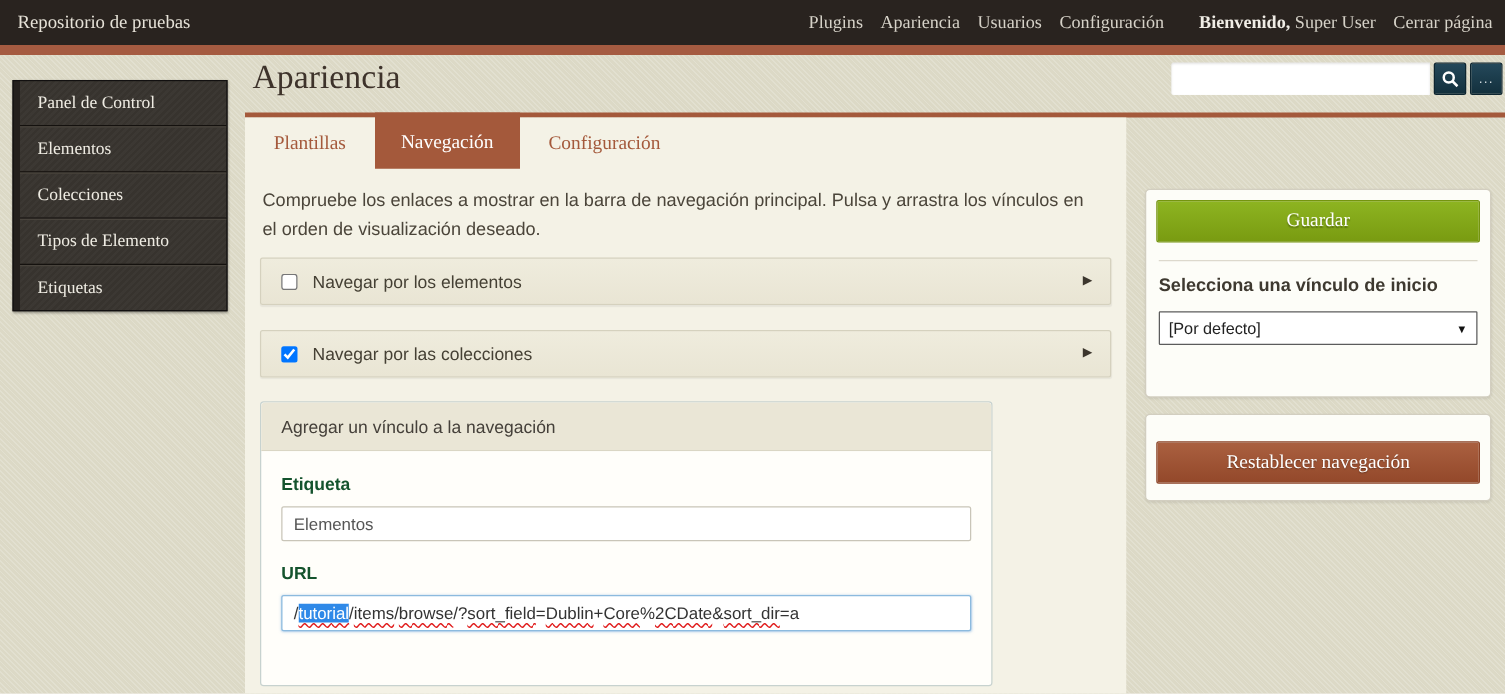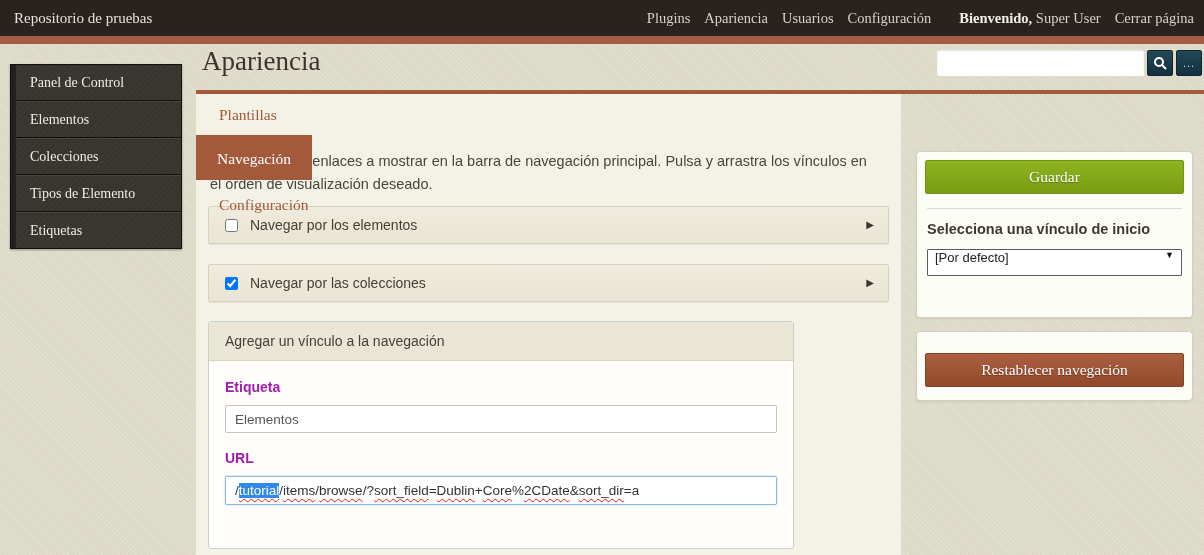--- a/index.html
+++ b/index.html
@@ -33,41 +33,41 @@
     box-sizing:border-box;border-radius:2px 0 0 2px;padding:0 8px;font-size:13px;color:#333;outline:none;
     box-shadow:inset 0 1px 2px rgba(0,0,0,.12);}
   .sq-btn{position:absolute;top:50px;width:26px;height:26px;border:1px solid #0d2530;border-radius:2px;
     background:linear-gradient(#24485a,#13303d);color:#fff;display:flex;align-items:center;justify-content:center;cursor:pointer;box-sizing:border-box;}
   .sq-btn.search{left:1147px;}
   .sq-btn.more{left:1176px;font-size:11px;letter-spacing:1px;color:#cfd8dc;}
 
   
   .tabline{position:absolute;left:196px;top:90px;width:1008px;height:4px;background:#a4593b;}
   .main-panel{position:absolute;left:196px;top:94px;width:705px;height:461px;background:#f4f2e6;}
-  .tabs{position:absolute;left:196px;top:90px;display:flex;align-items:flex-start;z-index:3;flex-direction:column;}
+  .tabs{position:absolute;left:196px;top:90px;display:flex;align-items:flex-start;z-index:3;}
   .tab{height:41px;line-height:41px;margin-top:4px;padding:0 23px;font-size:15.5px;color:#a4593b;cursor:pointer;}
   .tab.active{height:45px;line-height:47px;margin-top:0;background:#a4593b;color:#fff;padding:0 21px;}
 
   .descr{position:absolute;left:210px;top:150px;width:672px;font-size:14.5px;line-height:1.58;color:#4b453a;}
 
   
   .nav-row{position:absolute;left:208px;width:681px;height:38px;box-sizing:border-box;
     background:linear-gradient(#efecdd,#e9e5d4);border:1px solid #d5d1be;border-radius:2px;
     display:flex;align-items:center;padding:0 14px;cursor:grab;box-shadow:0 1px 1px rgba(0,0,0,.06);}
   .nav-row input[type=checkbox]{margin:0 12px 0 2px;width:13px;height:13px;}
   .nav-row .row-label{font-size:14px;color:#454034;flex:1;}
   .row-arrow{color:#3c362d;font-size:10px;line-height:1;}
 
   
   .add-panel{position:absolute;left:208px;top:321px;width:586px;height:228px;box-sizing:border-box;
     background:#fffefa;border:1px solid #c7d2cf;border-radius:3px;}
   .add-panel-header{height:38px;line-height:38px;background:#eae6d6;border-bottom:1px solid #dad6c4;
     border-radius:3px 3px 0 0;padding-left:16px;font-size:14px;color:#45403a;}
   .add-panel-body{padding:10px 16px 0 16px;}
-  .field-label{font-size:14px;font-weight:bold;color:#a21caf;margin:8px 0 10px 0;}
+  .field-label{font-size:14px;font-weight:bold;color:#14532d;margin:8px 0 10px 0;}
   .text-input{width:100%;box-sizing:border-box;height:28px;border:1px solid #c9c5b8;background:#fff;
     border-radius:2px;padding:0 9px;font-size:13.5px;color:#555;outline:none;}
   .url-box{width:100%;box-sizing:border-box;height:29px;border:1px solid #8cbade;border-radius:2px;background:#fff;
     display:flex;align-items:center;padding:0 9px;font-size:13.5px;color:#333;white-space:pre;overflow:hidden;
     box-shadow:0 0 2px rgba(100,160,220,.5);cursor:text;}
   .url-box .sp{text-decoration:underline;text-decoration-style:wavy;text-decoration-color:#e01b1b;
     text-decoration-thickness:1px;text-underline-offset:3px;}
   .url-box .sel{background:#2f89e8;color:#fff;}
   .add-btn{margin-top:12px;height:31px;padding:0 14px;border:1px solid #0c2230;border-radius:3px;cursor:pointer;
     background:linear-gradient(#274c5e,#12303e);color:#fff;font-size:13.5px;font-family:"Liberation Sans","DejaVu Sans",sans-serif;
@@ -76,21 +76,21 @@
   
   .card{position:absolute;left:916px;width:277px;box-sizing:border-box;background:#fdfdf8;
     border:1px solid #d2cec0;border-radius:4px;box-shadow:0 1px 2px rgba(0,0,0,.08);}
   .card1{top:151px;height:167px;padding:8px;}
   .card2{top:331px;height:70px;padding:21px 8px 13px 8px;}
   .save-btn{width:100%;height:34px;border:1px solid #74940f;border-radius:2px;cursor:pointer;color:#fff;
     background:linear-gradient(#8db421,#799b11);font-size:15.5px;text-shadow:0 1px 1px rgba(0,0,0,.3);}
   .card-divider{border:none;border-top:1px solid #ddd9cd;margin:14px 2px 12px 2px;}
   .aside-label{font-size:14.5px;font-weight:bold;color:#3e3930;margin:0 2px 12px 2px;}
   .select-box{margin:0 2px;height:25px;border:1px solid #5c5c5c;background:#fff;border-radius:1px;
-    display:flex;align-items:flex-start;justify-content:space-between;padding:0 7px;font-size:13px;color:#222;cursor:pointer;}
+    display:flex;align-items:center;justify-content:space-between;padding:0 7px;font-size:13px;color:#222;cursor:pointer;}
   .select-box .caret{font-size:9px;color:#111;}
   .reset-btn{width:100%;height:34px;border:1px solid #8a4226;border-radius:2px;cursor:pointer;color:#fff;
     background:linear-gradient(#aa6040,#93482a);font-size:15.5px;text-shadow:0 1px 1px rgba(0,0,0,.35);}
 </style>
 </head>
 <body>
 
 <div id="screen">
 
   <div class="topbar">

